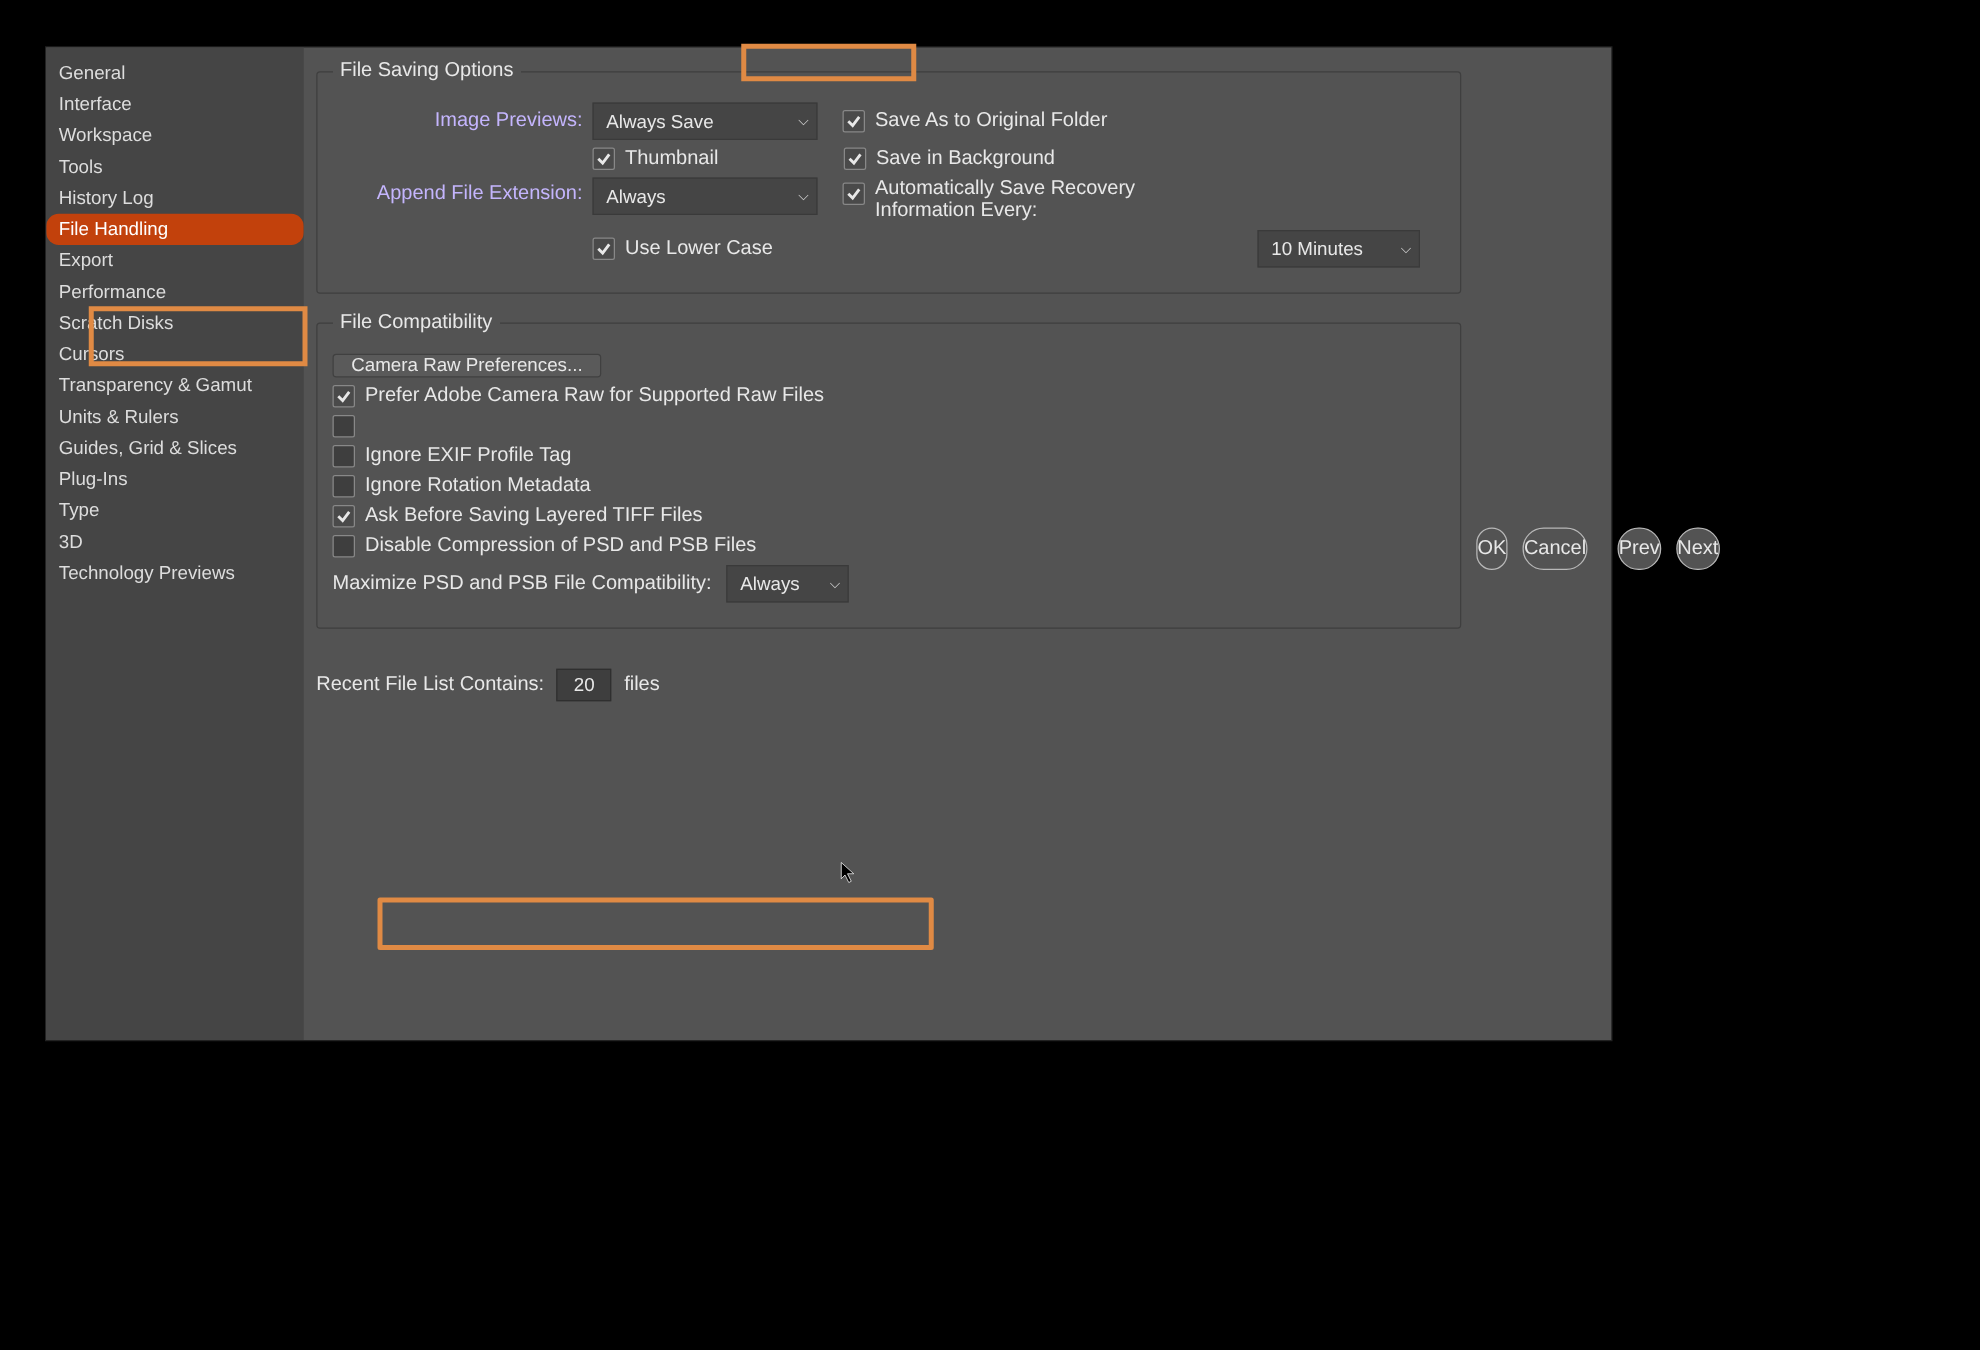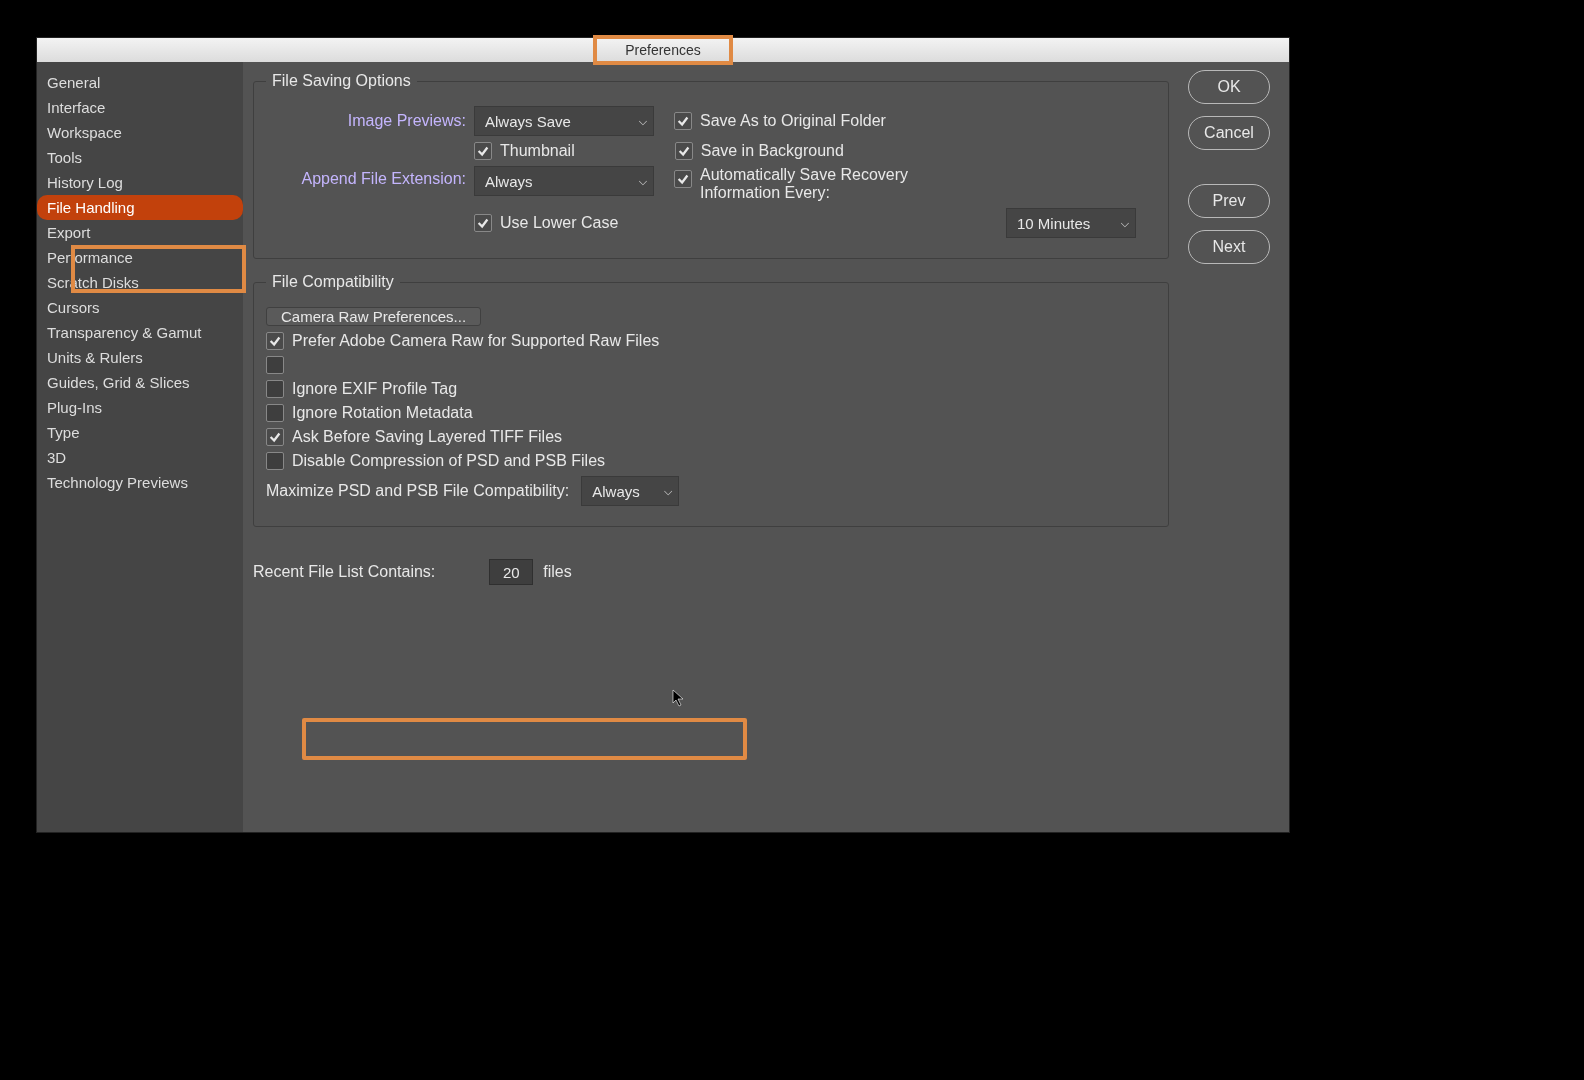--- a/index.html
+++ b/index.html
@@ -13,52 +13,49 @@
     display: flex; align-items: center; justify-content: center;
     font-size: 14px; color: #333; position: relative;
   }
   .title-hl { position:absolute; left:50%; top:-3px; transform:translateX(-50%); width:140px; height:30px; border:4px solid #e08a44; background:transparent; pointer-events:none; }
   .body { flex:1; display:flex; }
   .sidebar { width:206px; background:#454545; color:#ddd; font-size:15px; padding-top:8px; overflow:hidden; }
   .side-item { padding:4px 10px; cursor:default; }
   .side-item.active { background:#c2410c; color:#fff;border-radius:10px; }
   .side-hl { position:absolute; left:34px; top:207px; width:175px; height:48px; border:4px solid #e08a44; pointer-events:none; }
   .main { flex:1; padding:10px 12px 10px 10px; color:#e8e8e8; font-size:16px; }
-  .rightbar { width:108px; padding:8px 12px 0 0; display:flex; flex-direction:column; gap:12px; align-items:center; }
+  .rightbar { width:108px; padding:8px 12px 0 0; display:flex; flex-direction:row; gap:12px; align-items:center; }
   .btn {
     width:82px; height:34px; border:1px solid #b8b8b8; border-radius:18px;
     background:#535353; color:#e8e8e8; font-size:16px; display:flex; align-items:center; justify-content:center;
   }
   fieldset { border:1px solid #3f3f3f; border-radius:3px; padding:10px 12px 14px 12px; margin-bottom:14px; }
   legend { padding:0 6px; color:#e8e8e8; font-size:16px; }
   .row { display:flex; align-items:center; margin:6px 0; }
   .select {
     background:#454545; border:1px solid #3a3a3a; color:#e8e8e8;
     height:30px; padding:0 24px 0 10px; font-size:15px; position:relative; display:inline-flex; align-items:center;
   }
   .select .caret { position:absolute; right:6px; font-size:11px; color:#ccc; }
   .chk { width:18px; height:18px; border:1px solid #888; border-radius:2px; background:#3e3e3e; display:inline-flex; align-items:center; justify-content:center; margin-right:8px; flex-shrink:0;}
   .chk.on { background:#4a4a4a; }
   .chk.on svg { display:block; }
   .chk svg { display:none; width:14px; height:14px; stroke:#e8e8e8; stroke-width:2.6; fill:none; }
   .lbl { color:#e8e8e8; }
   .form-lbl { text-align:right; color:#c4b5fd; }
-  .textin { width:44px; height:26px; background:#3e3e3e; border:1px solid #2f2f2f; color:#e8e8e8; text-align:center; font-size:15px;margin-left:44px;}
+  .textin { width:44px; height:26px; background:#3e3e3e; border:1px solid #2f2f2f; color:#e8e8e8; text-align:center; font-size:15px;}
   .pillbtn { background:#5a5a5a; border:1px solid #404040; color:#e8e8e8; padding:0 14px; font-size:15px; border-radius:3px;}
   .compat-hl { position:absolute; left:265px; top:680px; width:445px; height:42px; border:4px solid #e08a44; pointer-events:none; border-radius:2px;}
   .cursor { position:absolute; left:635px; top:651px; width:14px; height:18px; pointer-events:none;}
   .cursor svg { width:14px; height:18px; }
 </style>
 </head>
 <body>
 
 <div class="window">
-  <div class="titlebar">
-    <span>Preferences</span>
-  </div>
   <div class="title-hl"></div>
 
   <div class="body">
     <div class="sidebar" id="sidebar">
         <div class="side-item">General</div>
         <div class="side-item">Interface</div>
         <div class="side-item">Workspace</div>
         <div class="side-item">Tools</div>
         <div class="side-item">History Log</div>
         <div class="side-item active">File Handling</div>

